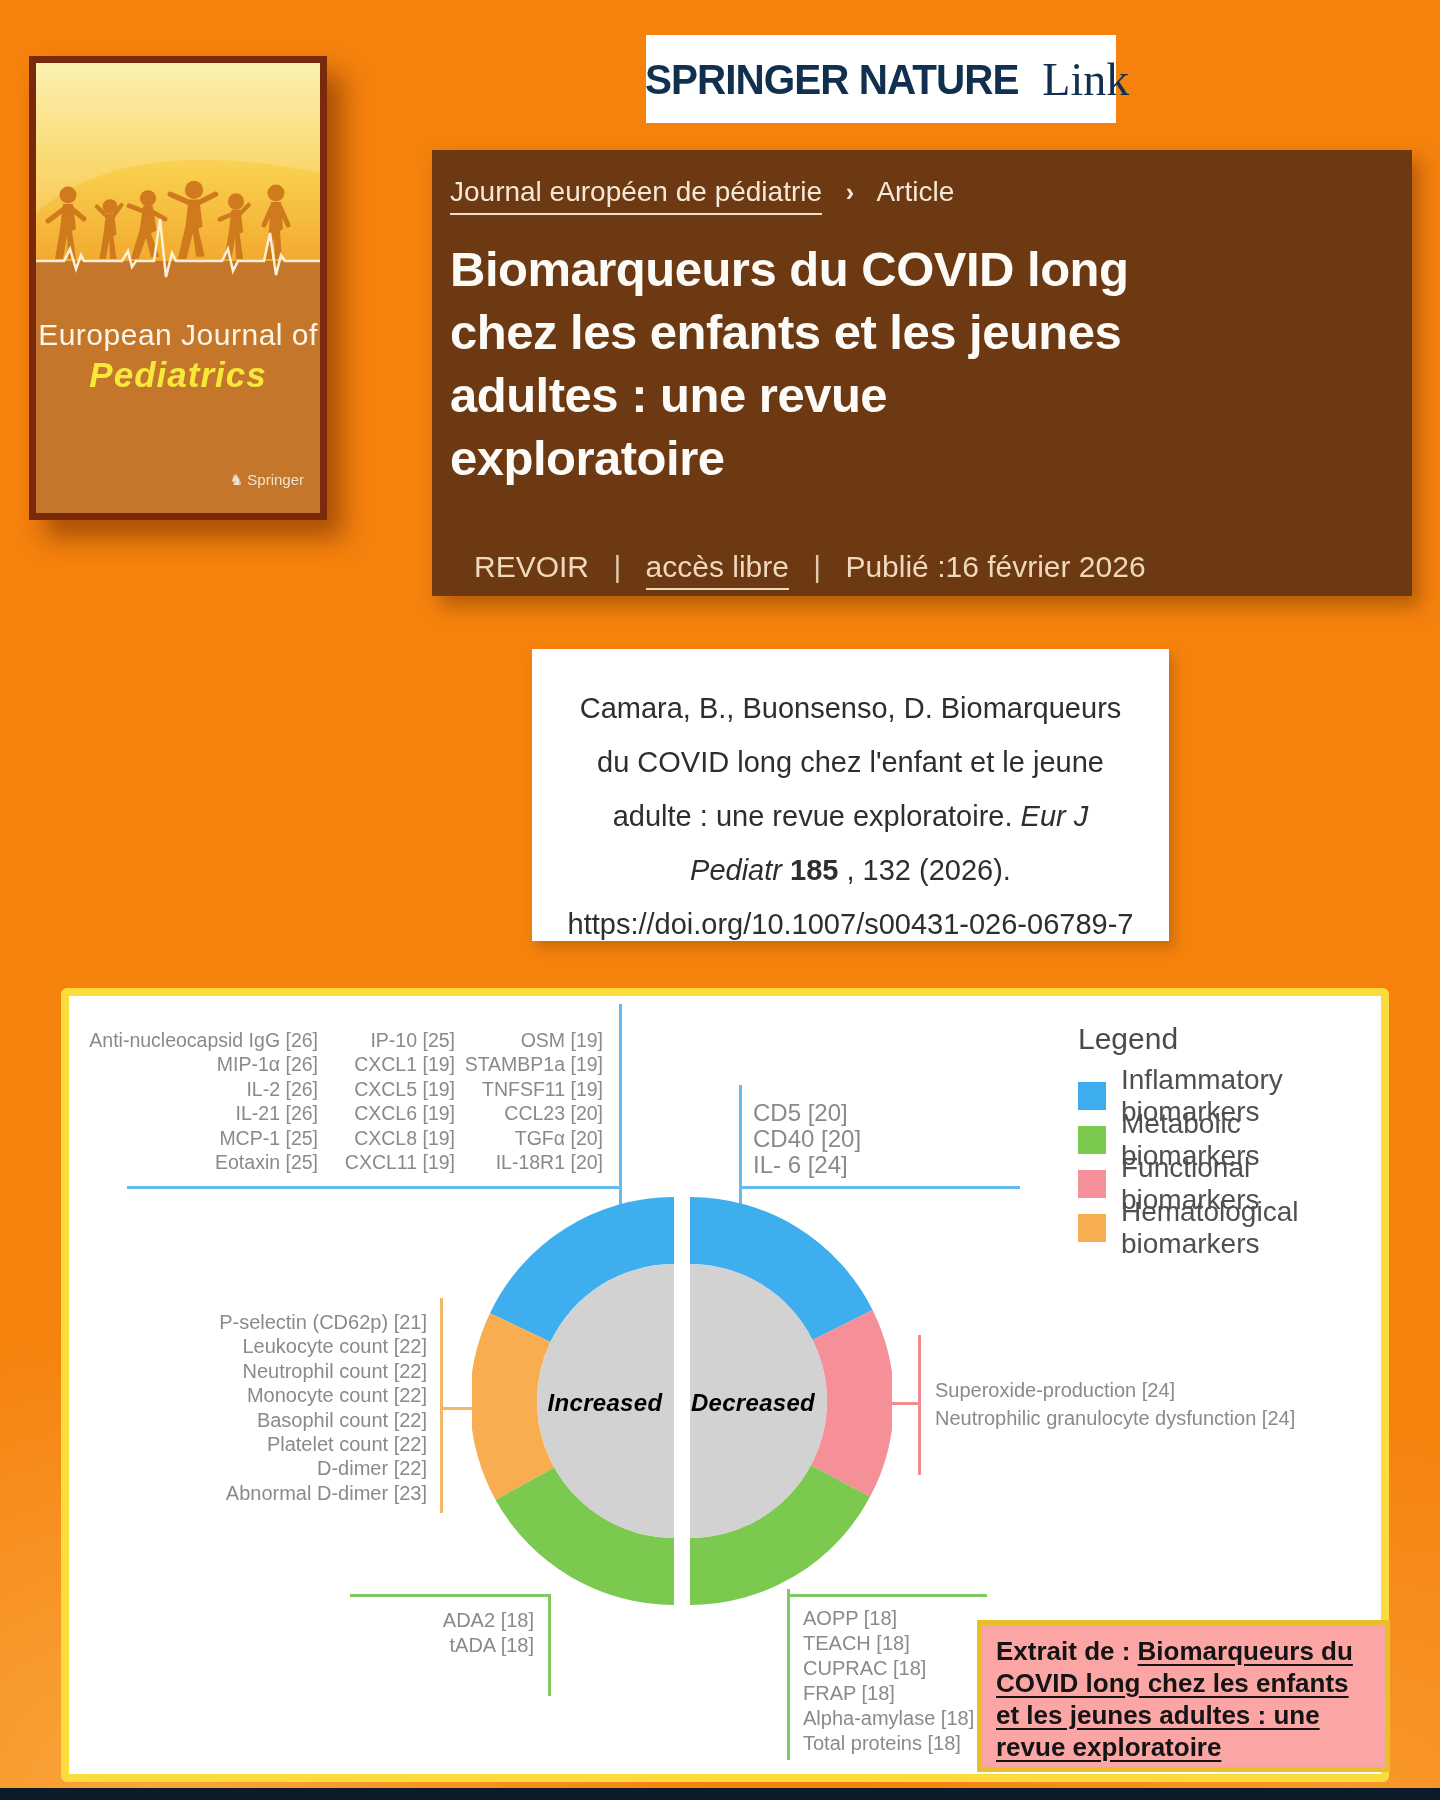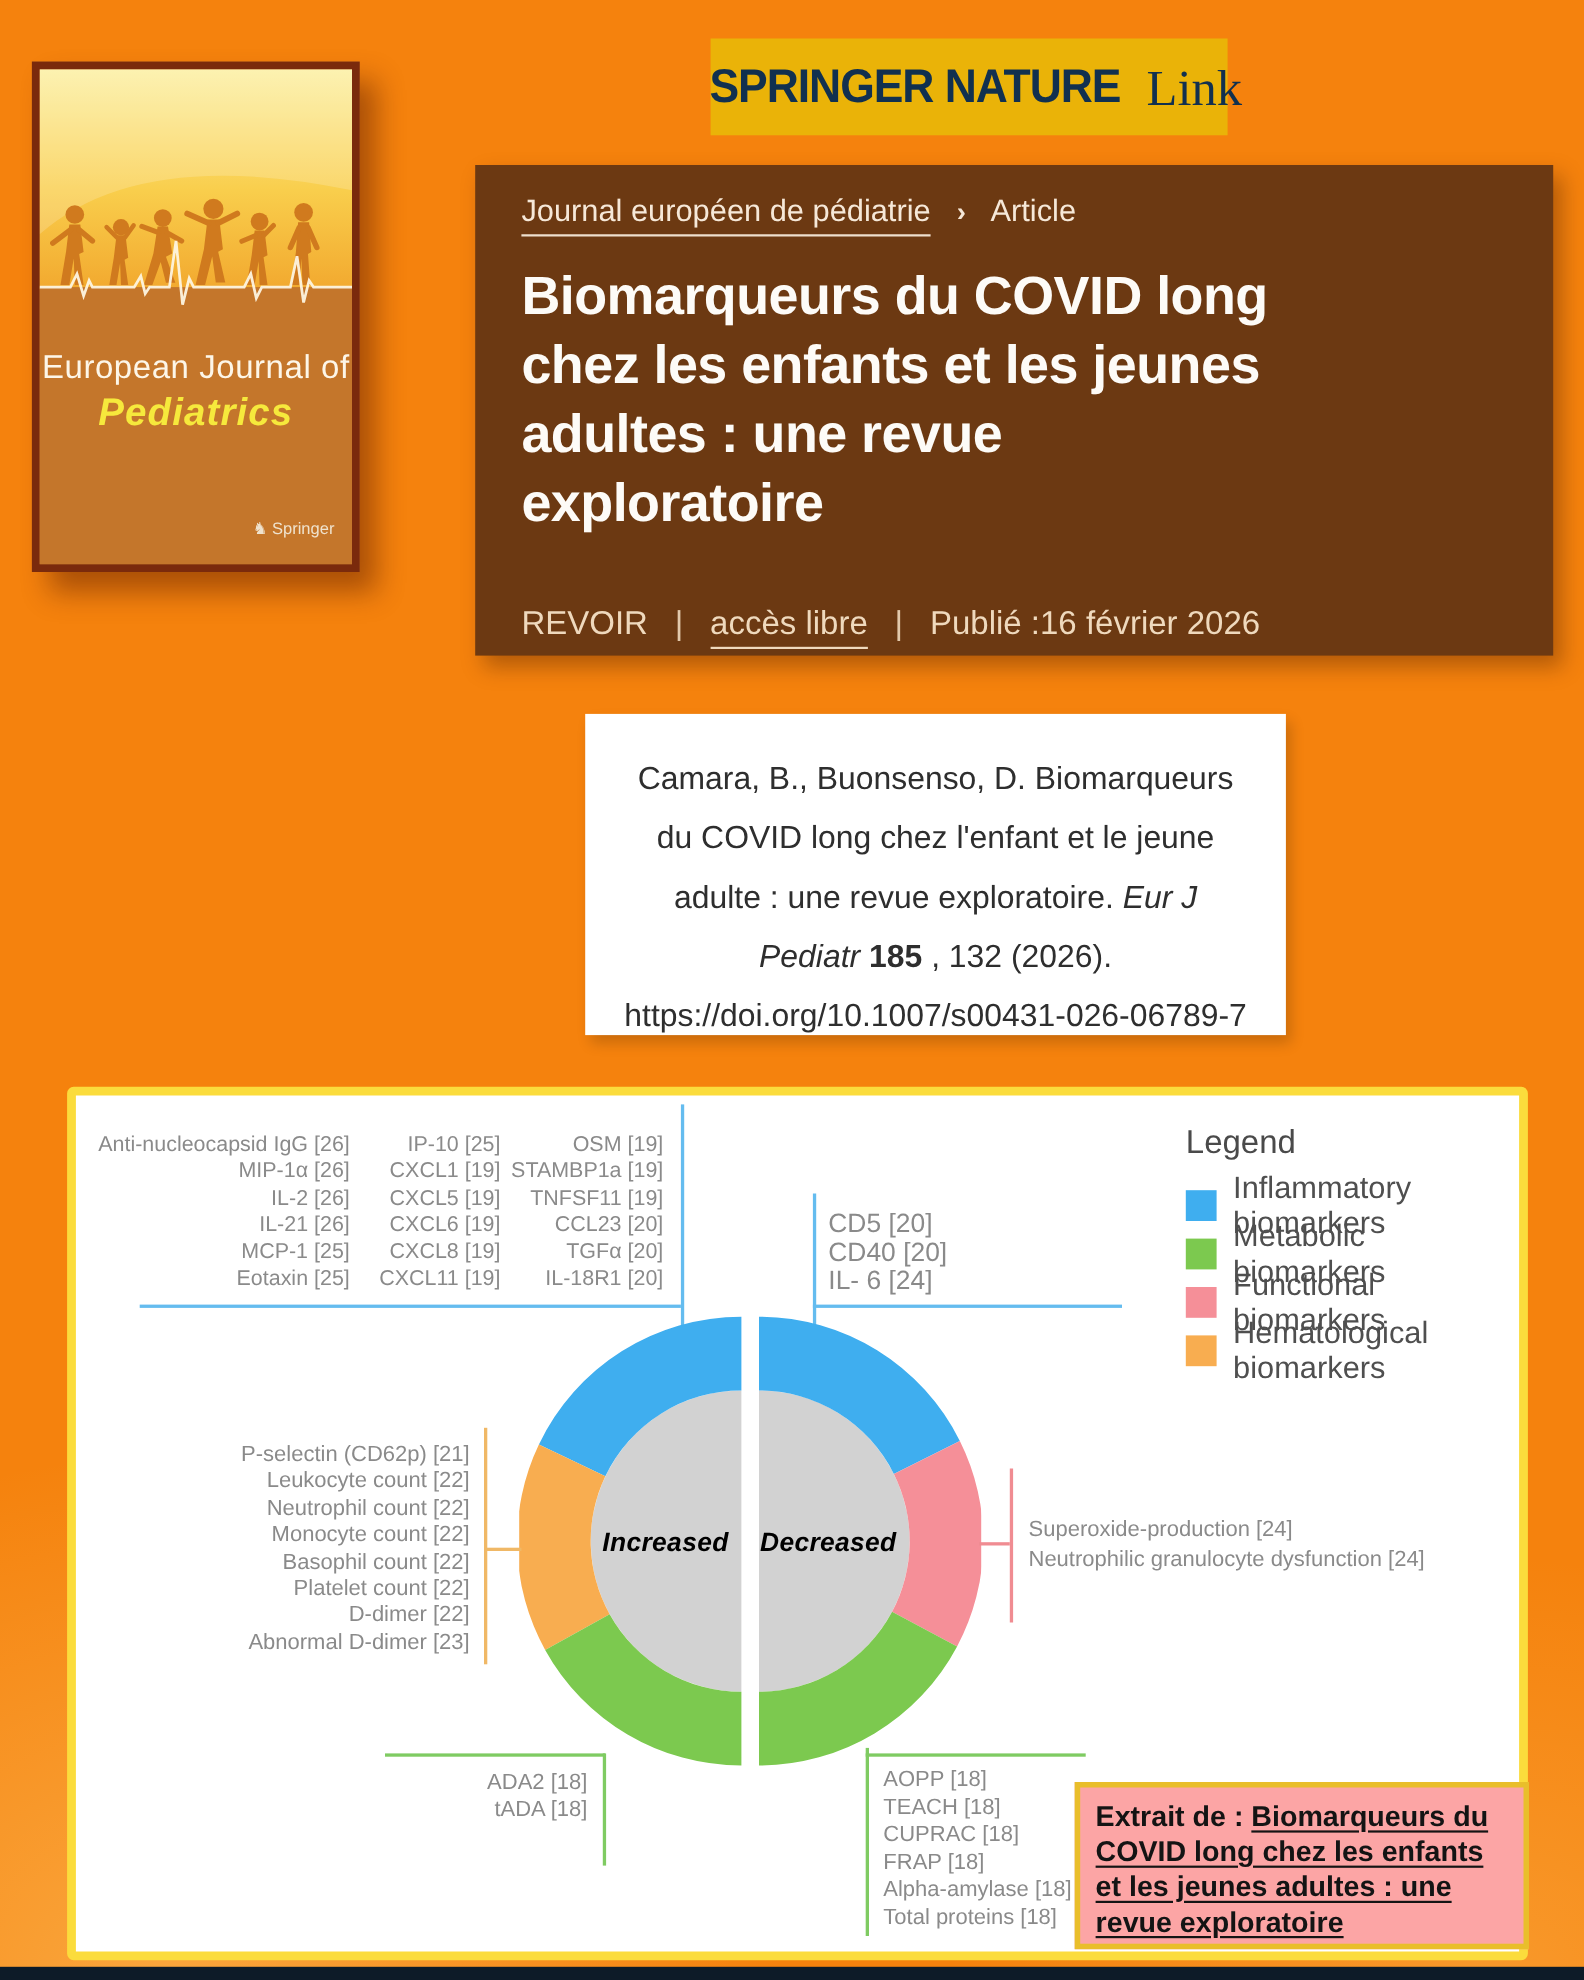--- a/index.html
+++ b/index.html
@@ -17,29 +17,29 @@
          border:7px solid var(--coverframe);background:var(--coverground);
          box-shadow:16px 18px 24px rgba(80,20,0,.45);}
   .cover svg{position:absolute;left:0;top:0;width:100%;height:100%;}
   .cover-line1{position:absolute;left:0;top:255px;width:100%;text-align:center;
                color:#FDF6E8;font-size:30px;letter-spacing:.5px;}
   .cover-line2{position:absolute;left:0;top:292px;width:100%;text-align:center;
                color:var(--pedyellow);font-size:35px;font-weight:bold;font-style:italic;letter-spacing:1px;}
   .cover-springer{position:absolute;right:16px;top:408px;color:#EFE2CD;font-size:15px;}
 
   
-  .sn-logo{position:absolute;left:646px;top:35px;width:470px;height:88px;background:#eab308;
+  .sn-logo{position:absolute;left:646px;top:35px;width:470px;height:88px;background:#ffffff;
            display:flex;align-items:center;justify-content:center;}
   .sn-main{color:var(--navy);font-weight:bold;font-size:43px;letter-spacing:-1px;
            display:inline-block;transform:scaleX(.94);white-space:nowrap;}
   .sn-link{color:var(--navy);font-family:"Liberation Serif",serif;font-size:46px;margin-left:12px;}
 
   
   .article-box{position:absolute;left:432px;top:150px;width:980px;height:446px;box-sizing:border-box;
-               background:var(--brown);padding:26px 42px;box-shadow:8px 10px 18px rgba(60,20,0,.35);}
+               background:var(--brown);padding:26px 18px;box-shadow:8px 10px 18px rgba(60,20,0,.35);}
   .breadcrumb{color:var(--cream1);font-size:28px;}
   .crumb-journal{border-bottom:2px solid rgba(246,232,216,.95);padding-bottom:6px;cursor:pointer;}
   .crumb-sep{margin:0 16px;font-weight:bold;font-size:25px;}
   .article-title{margin-top:30px;color:#FDFBF7;font-size:49px;font-weight:bold;
                  line-height:63px;white-space:pre-line;letter-spacing:-.5px;}
   .article-meta{position:absolute;left:42px;top:400px;color:var(--cream2);font-size:30px;}
   .meta-sep{margin:0 16px;opacity:.9;}
   .meta-access{border-bottom:2px solid var(--cream2);padding-bottom:5px;cursor:pointer;}
 
   

